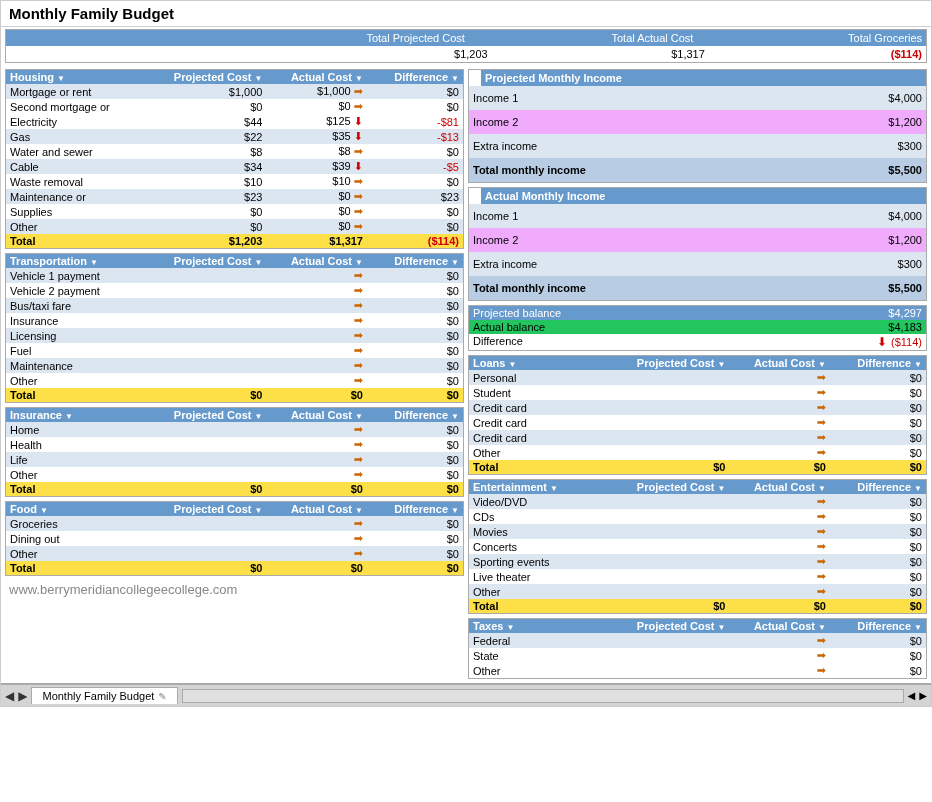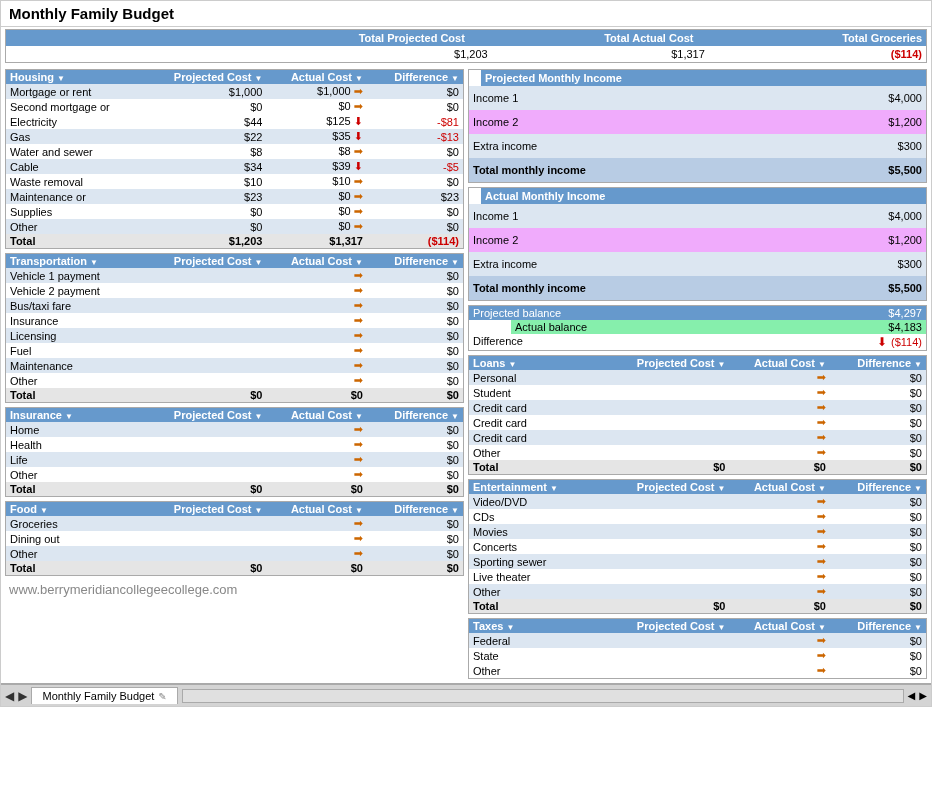--- a/index.html
+++ b/index.html
@@ -43,21 +43,21 @@
       width: 100%;
       border-collapse: collapse;
     }
     td, th {
       padding: 1px 4px;
       white-space: nowrap;
     }
     .row-even { background: #dce6f1; }
     .row-odd { background: #ffffff; }
     .row-total {
-      background: #e5e5e5;
+      background: #fde047;
       font-weight: bold;
       margin-left: 16px;
     }
     .text-right { text-align: right; }
     .red { color: #cc0000; }
     .arrow-down { color: #cc0000; font-size: 12px; }
     .summary-header {
       background: #6699cc;
       color: #ffffff;
       font-weight: bold;
@@ -74,21 +74,21 @@
     .summary-row.total { background: #b8cce4; font-weight: bold; }
     .balance-section {
       border: 1px solid #aaa;
     }
     .balance-row {
       display: flex;
       justify-content: space-between;
       padding: 1px 4px;
     }
     .balance-row.pb { background: #6699cc; color: #fff; }
-    .balance-row.ab { background: #86efac; margin-left: 42px; }
+    .balance-row.ab { background: #22c55e; }
     .balance-row.diff { background: #ffffff; }
     .bottom-bar {
       display: flex;
       background: #d4d4d4;
       border-top: 2px solid #aaa;
       align-items: center;
       padding: 2px 4px;
       gap: 4px;
     }
     .tab {
@@ -110,21 +110,21 @@
       background: #e0e0e0;
       border: 1px solid #aaa;
     }
     .summary-top {
       border: 1px solid #aaa;
       margin-bottom: 0;
     }
     .summary-top-header {
       background: #6699cc;
       color: #fff;
-      font-weight: bold;
+      font-weight: normal;
       display: flex;
       justify-content: space-around;
       padding: 2px 4px;
       gap: 40px;
     }
     .summary-top-vals {
       display: flex;
       justify-content: space-around;
       padding: 2px 4px;
       background: #ffffff;
@@ -698,21 +698,21 @@
     </tr>
               <tr class="row-odd">
       <td>Concerts</td>
       <td class="text-right"></td>
       <td class="text-right">
         <span style="color:#cc6600;">➡</span>
       </td>
       <td class="text-right">$0</td>
     </tr>
               <tr class="row-even">
-      <td>Sporting sewer</td>
+      <td>Sporting events</td>
       <td class="text-right"></td>
       <td class="text-right">
         <span style="color:#cc6600;">➡</span>
       </td>
       <td class="text-right">$0</td>
     </tr>
               <tr class="row-odd">
       <td>Live theater</td>
       <td class="text-right"></td>
       <td class="text-right">

